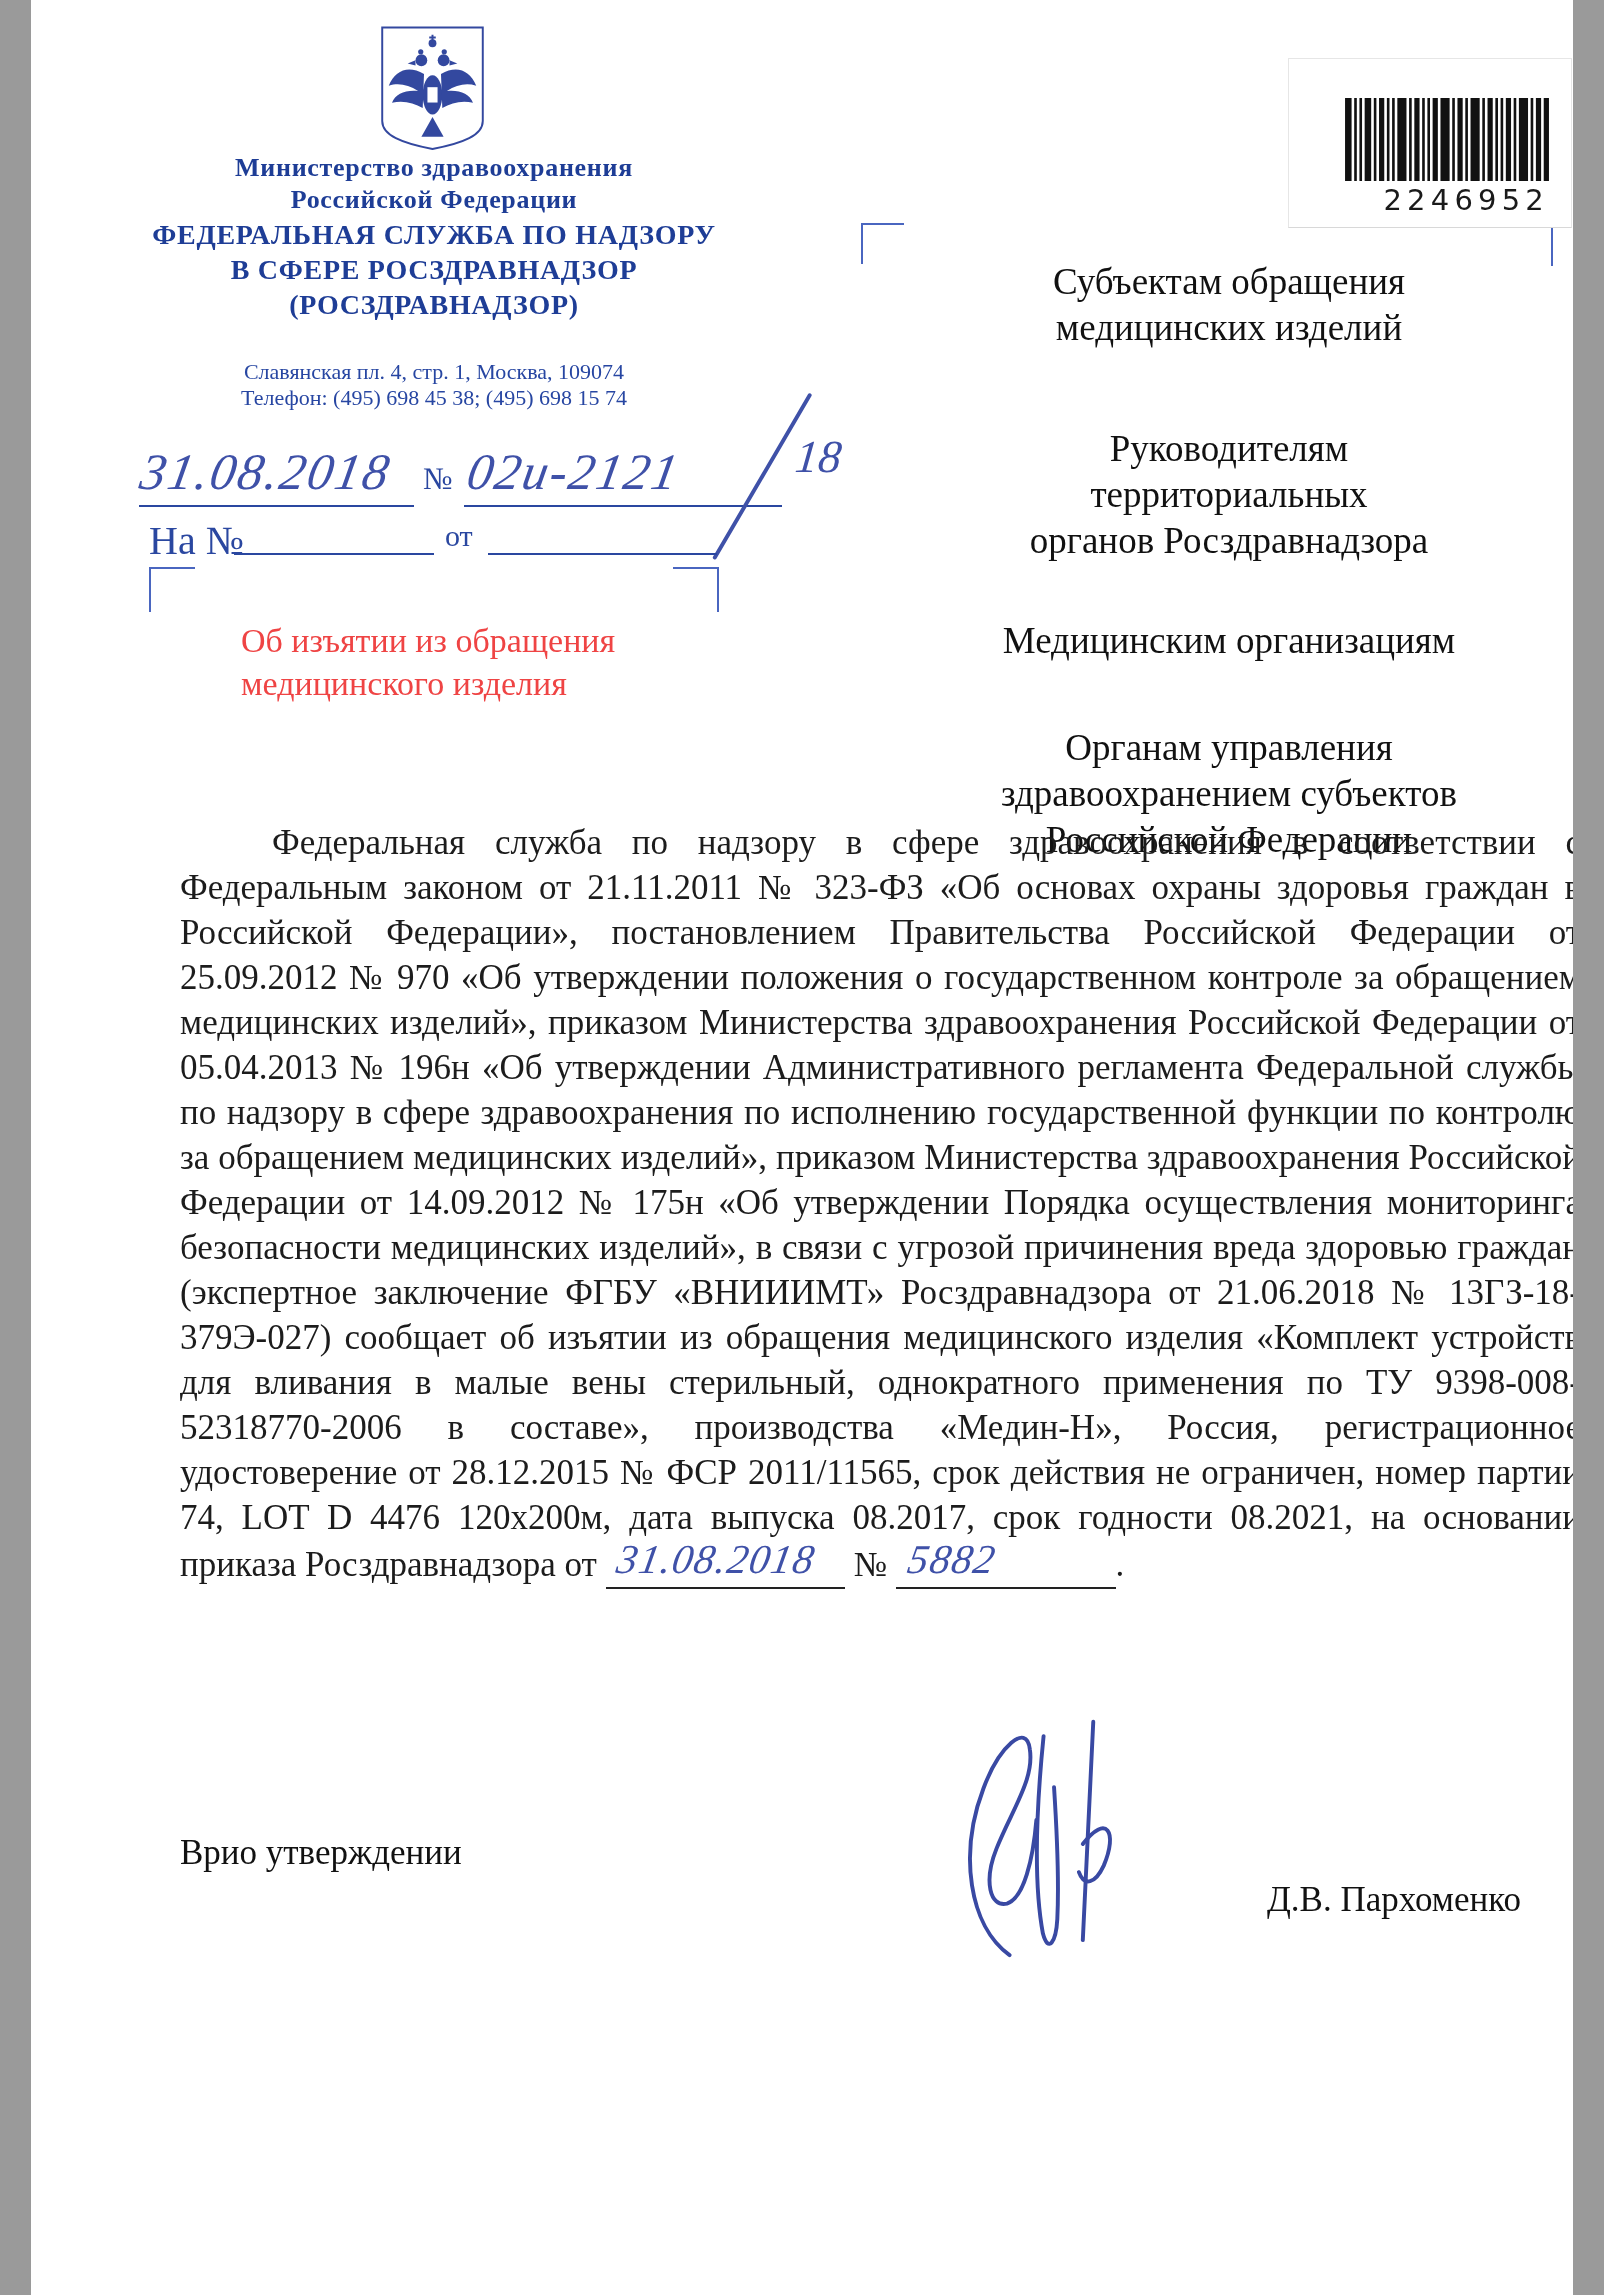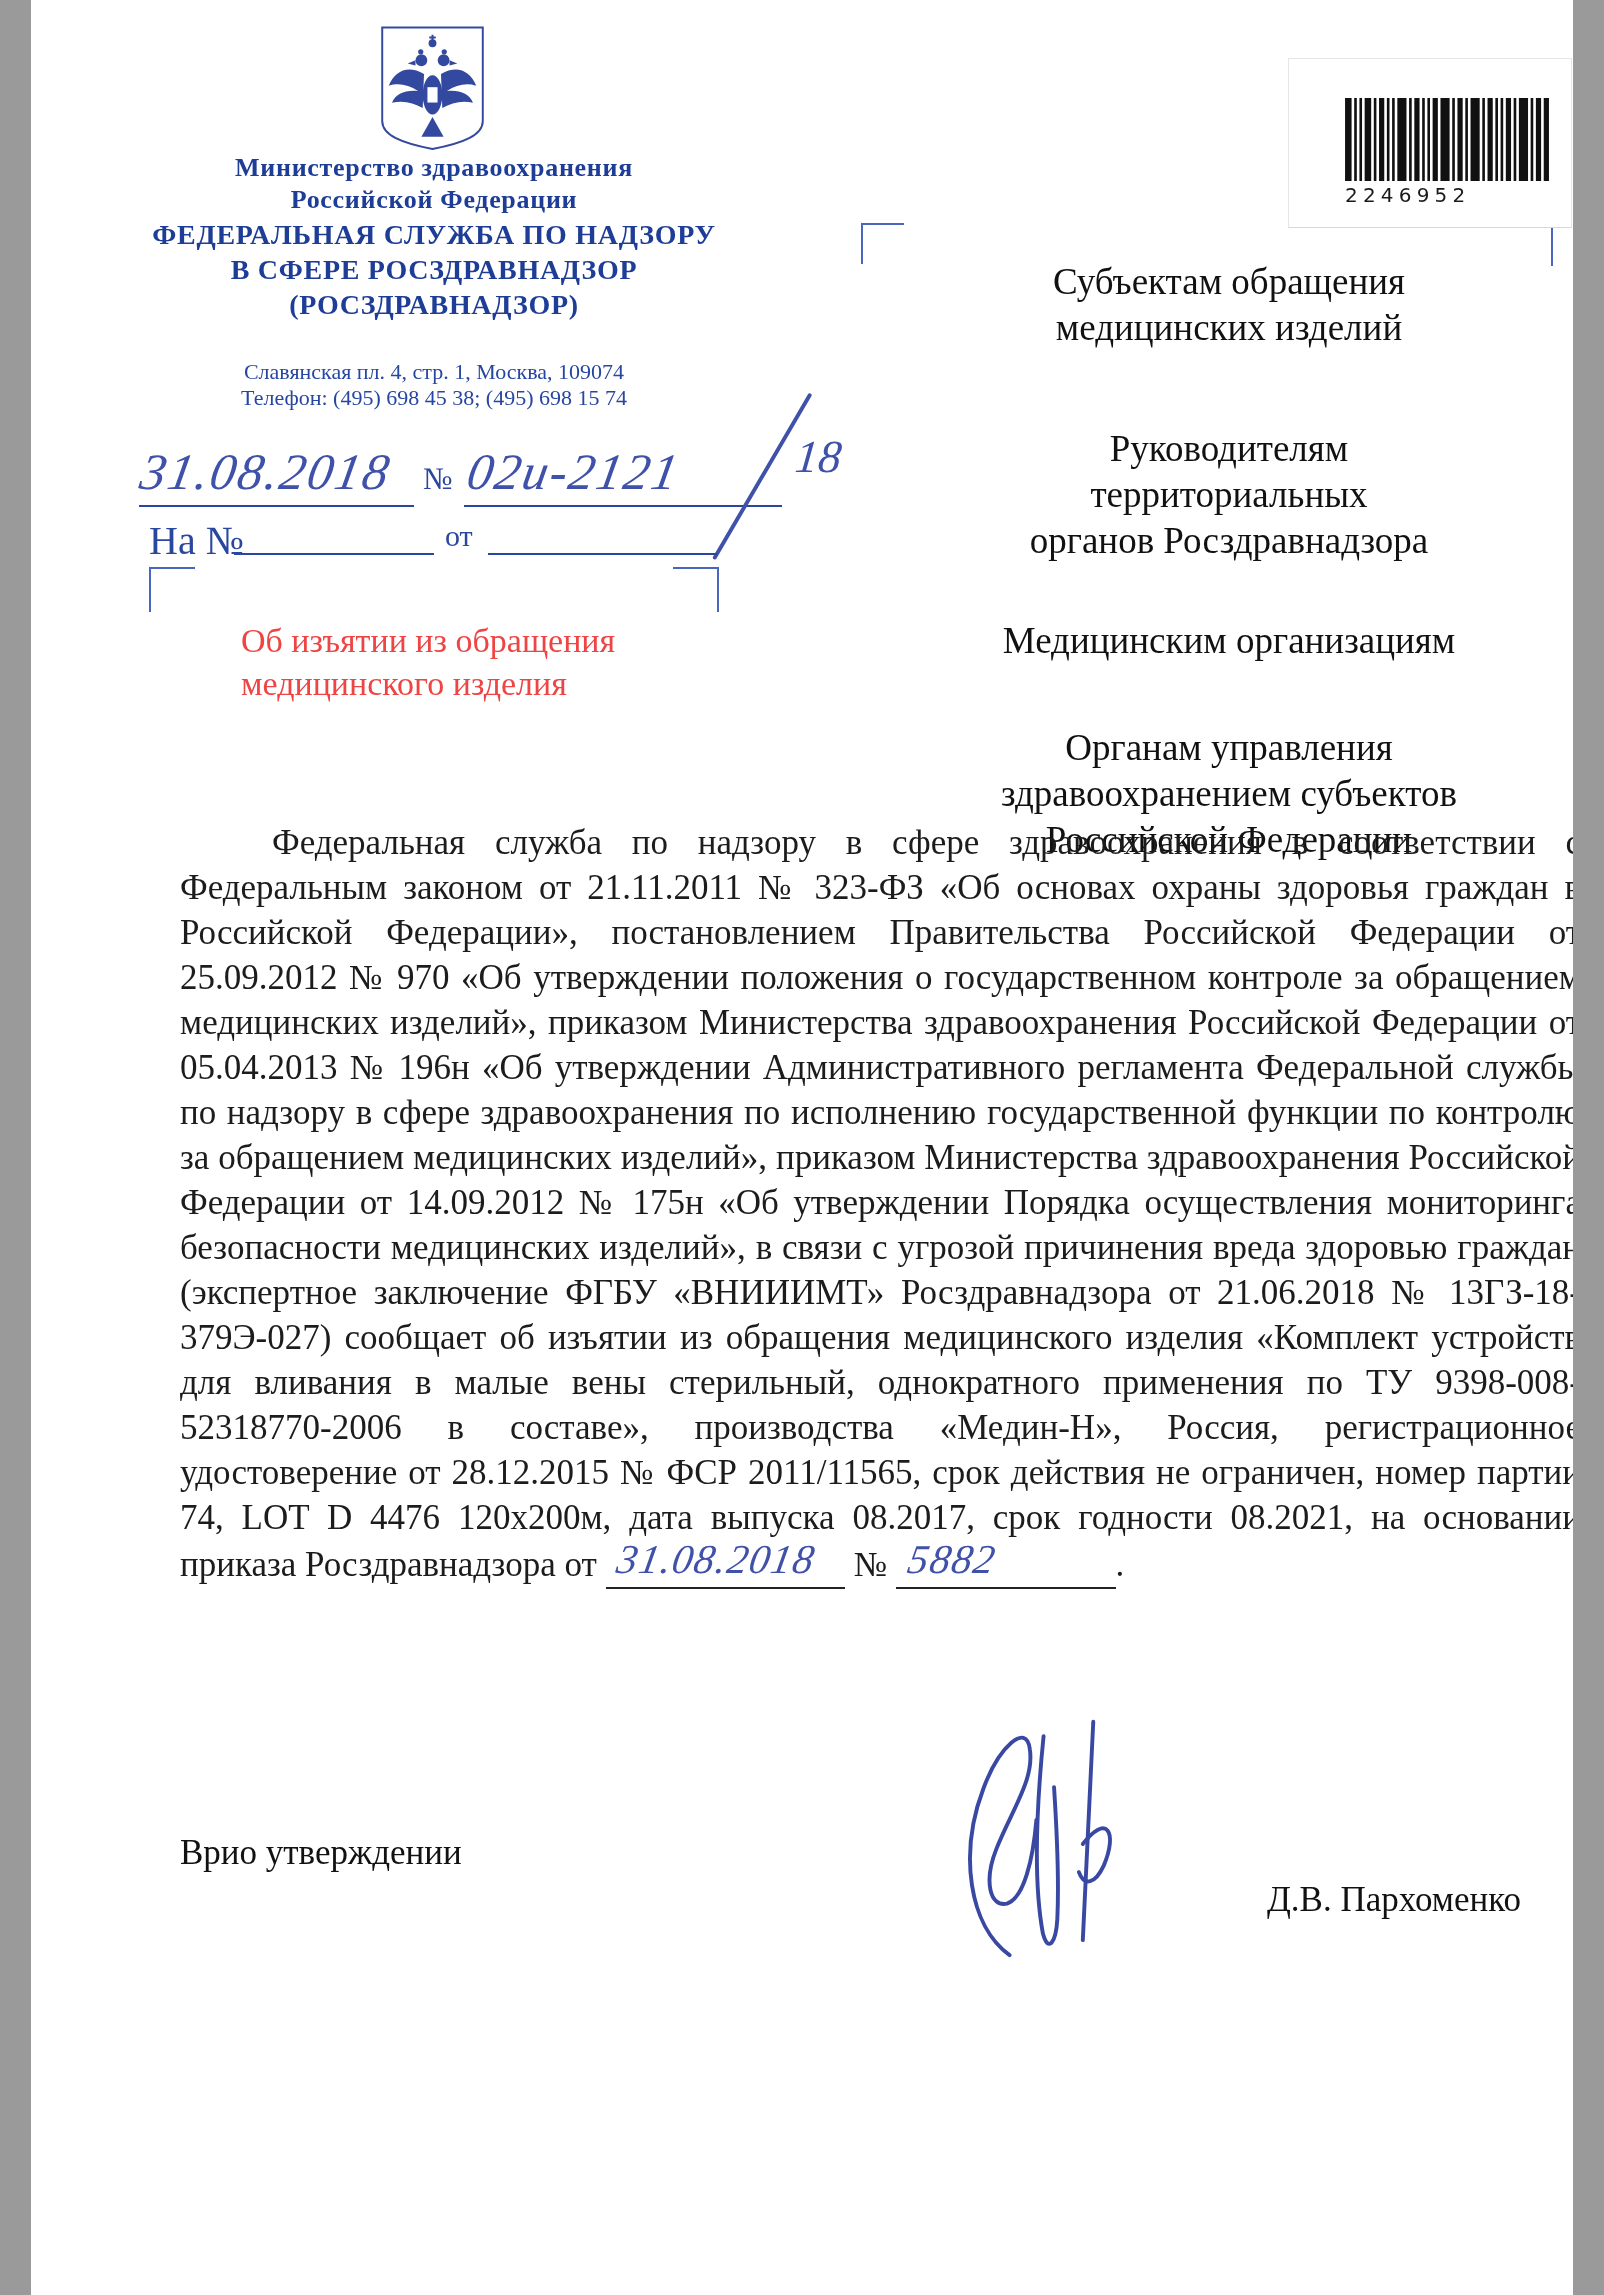--- a/index.html
+++ b/index.html
@@ -48,22 +48,22 @@
     display:inline-block;border-bottom:2.6px solid #222;
     padding:0 11.8px;text-indent:0;vertical-align:baseline;
   }
   .blank .hand{font-size:41px;transform:skewX(-10deg) translateY(-2.6px);letter-spacing:1.3px;}
   
   .bc-label{
     left:1257px;top:58px;width:282px;height:168px;background:#fff;
     border:0.7px solid #e6e6e6;border-bottom:1.3px solid #d8d8d8;
   }
   .bc-num{
-    position:absolute;left:56px;top:124px;width:204px;text-align:left;
-    font-family:"DejaVu Sans", sans-serif;font-size:20px;letter-spacing:5.2px;color:#1a1a1a;
+    position:absolute;left:56px;top:124px;width:204px;text-align:right;
+    font-family:"DejaVu Sans", sans-serif;font-size:29px;letter-spacing:5.2px;color:#1a1a1a;
   }
   
   .sig-label{font-size:35px;color:#111;}
 </style>
 </head>
 <body>
 
 <div class="page">
 
   <svg class="abs" style="left:346px;top:23.6px;" width="111" height="128" viewBox="0 0 170 195">

